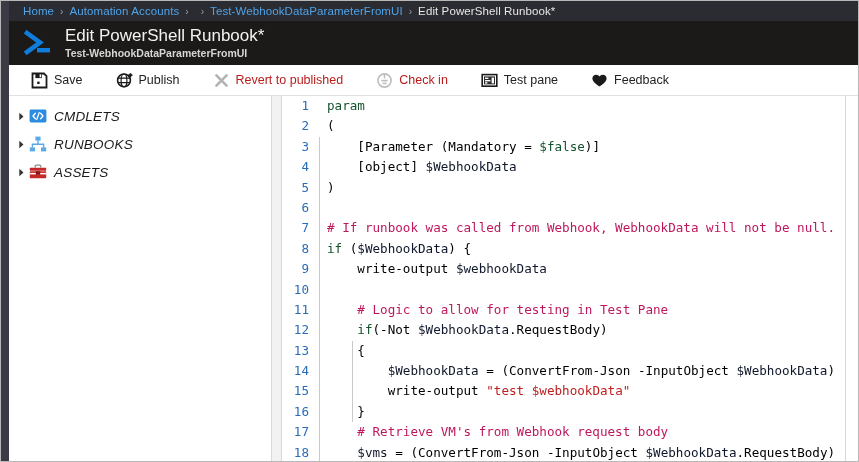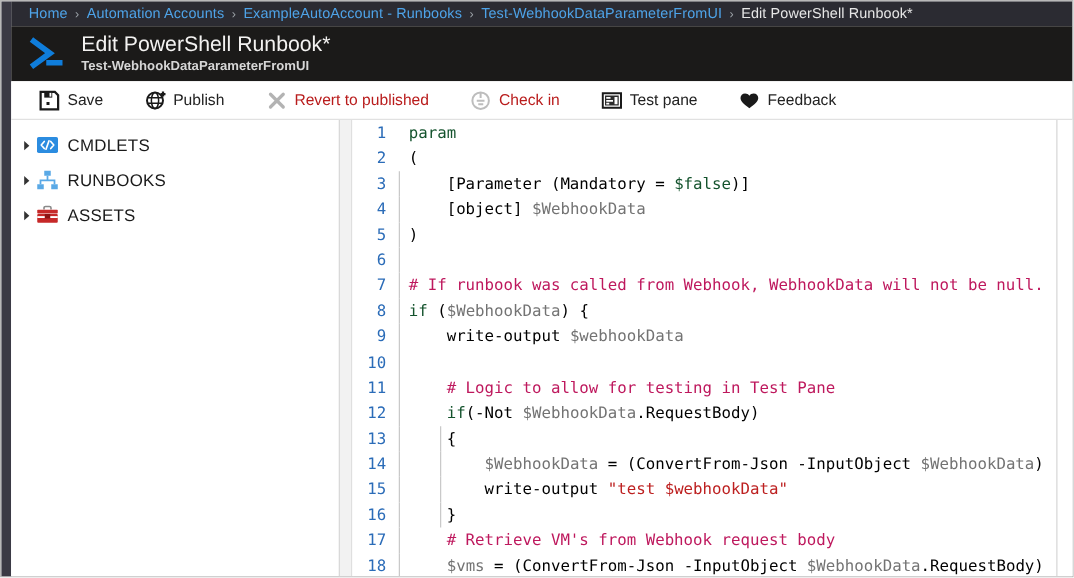--- a/index.html
+++ b/index.html
@@ -38,61 +38,60 @@
   .tb-item.disabled{cursor:default;}
   .tb-ico{width:17px;height:17px;flex:0 0 17px;margin-right:6px;display:block;}
   .tb-label{font-size:12.5px;color:#222;}
   .tb-item.disabled .tb-label{color:#b91c1c;}
 
   
   .main{position:absolute;left:8px;top:95px;right:0;bottom:0;display:flex;background:#fff;}
 
   
   .sidebar{width:262px;flex:0 0 262px;background:#fff;padding-top:6px;}
-  .tree-item{display:flex;align-items:center;height:28px;padding-left:4px;cursor:pointer;}
+  .tree-item{display:flex;align-items:center;height:28px;padding-left:4px;cursor:pointer;font-style:italic;}
   .tree-arrow{width:16px;flex:0 0 16px;display:flex;align-items:center;justify-content:center;}
   .tree-ico{width:18px;height:18px;flex:0 0 18px;margin-right:7px;display:block;}
   .tree-label{font-size:13.5px;color:#1a1a1a;letter-spacing:.2px;}
 
   
   .splitter{width:9px;flex:0 0 9px;background:#f2f2f2;
             border-left:1px solid #d9d9d9;border-right:1px solid #d9d9d9;cursor:col-resize;}
 
   
   .editor{flex:1 1 auto;background:#ffffff;position:relative;overflow:hidden;
           border-left:1px solid #ffffff;}
   .code{font-family:"DejaVu Sans Mono","Liberation Mono",monospace;
         font-size:12.6px;line-height:20.4px;white-space:pre;}
   .row{display:flex;height:20.4px;align-items:flex-start;}
   .gutter{width:34px;flex:0 0 34px;text-align:right;padding-right:8px;
           color:#2b6cb8;box-sizing:border-box;user-select:none;}
   .codecell{position:relative;padding-left:10px;flex:1 1 auto;color:#000;}
   .guide{position:absolute;left:2px;top:0;bottom:0;width:1px;background:#c9c9c9;}
   .guide2{position:absolute;left:35px;top:0;bottom:0;width:1px;background:#c9c9c9;}
   .k{color:#14532d;}        
-  .v{color:#737373;}        
+  .v{color:#0f172a;}        
   .c{color:#be185d;}        
   .s{color:#bd2020;}        
   .p{color:#000;}           
   .scroll-gut{position:absolute;right:0;top:0;bottom:0;width:12px;background:#fff;
               border-left:1px solid #d8d8d8;}
 </style>
 </head>
 <body>
 
 <div class="app">
 
   <div class="chrome-strip"></div>
 
   <div class="breadcrumb-bar" id="breadcrumb">
       <span class="crumb">Home</span>
       <span class="crumb-sep">›</span>
       <span class="crumb">Automation Accounts</span>
       <span class="crumb-sep">›</span>
-      <span class="crumb">ExampleAutoAccount - Runbooks</span>
       <span class="crumb-sep">›</span>
       <span class="crumb">Test-WebhookDataParameterFromUI</span>
       <span class="crumb-sep">›</span>
       <span class="crumb current">Edit PowerShell Runbook*</span>
     </div>
 
   <div class="title-header">
     <span class="ps-icon">
       <svg viewBox="0 0 34 30" width="34" height="30">
         <path d="M6 5 L19 14.5 L6 24" fill="none" stroke="#0f7ddb" stroke-width="4.6" stroke-linecap="square" stroke-linejoin="miter"></path>

